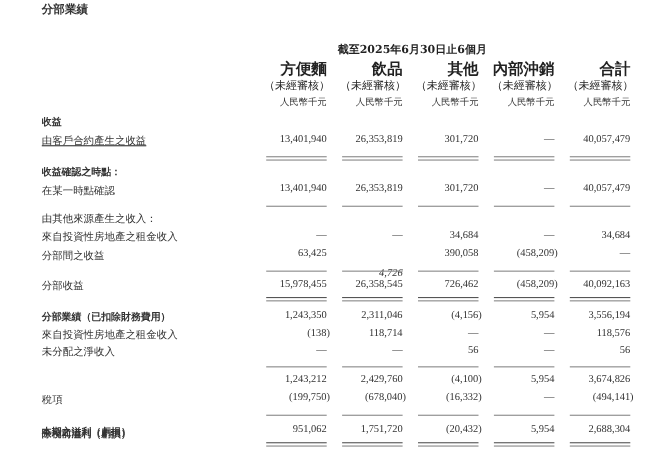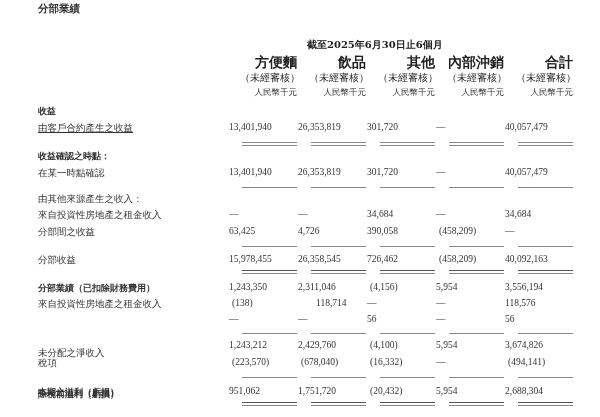--- a/index.html
+++ b/index.html
@@ -7,21 +7,21 @@
          font-family:"DejaVu Serif","Liberation Serif",serif; color:#222; }
   .abs { position:absolute; white-space:nowrap; }
   .title { left:38px; top:2px; font-size:10.5px; font-weight:bold; font-family:"DejaVu Sans","Liberation Sans",sans-serif; color:#333; }
   .period { left:0; width:600px; top:38px; font-size:10px; font-weight:bold; }
   .period span { position:absolute; left:307px; width:200px; }
   .colhdr { top:54px; font-size:14px; font-weight:bold; text-align:right; width:68px; }
   .colaud { top:71px; font-size:10px; text-align:right; width:68px; }
   .colcur { top:87px; font-size:8.5px; text-align:right; width:68px; color:#333; }
   .label { left:38px; font-size:9.5px; color:#333; }
   .label.bold { font-weight:bold; font-family:"DejaVu Sans","Liberation Sans",sans-serif; font-size:9px; }
-  .num { font-size:9.5px; width:68px; color:#333; font-family:"Liberation Serif",serif; }
+  .num { font-size:9.5px; text-align:right; width:68px; color:#333; font-family:"Liberation Serif",serif; }
   .rule { position:absolute; height:0; border-top:1px solid #888; width:55px; }
   .rule.dbl { border-top:1.5px solid #555; height:1.5px; border-bottom:1px solid #888; }
 </style>
 </head>
 <body>
 
 <div class="abs title">分部業績</div>
 <div class="abs period">
     <span>截至2025年6月30日止6個月</span>
   </div>
@@ -61,56 +61,56 @@
     <div class="abs num" style="top: 167px; left: 505px;">40,057,479</div>
     <div class="abs label" style="top: 193px;">由其他來源產生之收入：</div>
     <div class="abs label" style="top: 209px;">來自投資性房地產之租金收入</div>
     <div class="abs num" style="top: 209px; left: 229px;">—</div>
     <div class="abs num" style="top: 209px; left: 298px;">—</div>
     <div class="abs num" style="top: 209px; left: 367px;">34,684</div>
     <div class="abs num" style="top: 209px; left: 436px;">—</div>
     <div class="abs num" style="top: 209px; left: 505px;">34,684</div>
     <div class="abs label" style="top: 226px;">分部間之收益</div>
     <div class="abs num" style="top: 226px; left: 229px;">63,425</div>
-    <div class="abs num" style="top: 226px; left: 298px;">4,726</div>
+    <div class="abs num" style="top: 244px; left: 298px; font-style: italic;">4,726</div>
     <div class="abs num" style="top: 226px; left: 367px;">390,058</div>
     <div class="abs num" style="top: 226px; left: 439px;">(458,209)</div>
     <div class="abs num" style="top: 226px; left: 505px;">—</div>
     <div class="abs label" style="top: 254px;">分部收益</div>
     <div class="abs num" style="top: 254px; left: 229px;">15,978,455</div>
     <div class="abs num" style="top: 254px; left: 298px;">26,358,545</div>
     <div class="abs num" style="top: 254px; left: 367px;">726,462</div>
     <div class="abs num" style="top: 254px; left: 439px;">(458,209)</div>
     <div class="abs num" style="top: 254px; left: 505px;">40,092,163</div>
     <div class="abs label bold" style="top: 282px;">分部業績（已扣除財務費用）</div>
     <div class="abs num" style="top: 282px; left: 229px;">1,243,350</div>
     <div class="abs num" style="top: 282px; left: 298px;">2,311,046</div>
     <div class="abs num" style="top: 282px; left: 370px;">(4,156)</div>
     <div class="abs num" style="top: 282px; left: 436px;">5,954</div>
     <div class="abs num" style="top: 282px; left: 505px;">3,556,194</div>
     <div class="abs label" style="top: 298px;">來自投資性房地產之租金收入</div>
     <div class="abs num" style="top: 298px; left: 232px;">(138)</div>
-    <div class="abs num" style="top: 298px; left: 298px; padding-left: 18px;">118,714</div>
+    <div class="abs num" style="top: 298px; left: 298px;">118,714</div>
     <div class="abs num" style="top: 298px; left: 367px;">—</div>
     <div class="abs num" style="top: 298px; left: 436px;">—</div>
     <div class="abs num" style="top: 298px; left: 505px;">118,576</div>
-    <div class="abs label" style="top: 314px; margin-top: 33px;">未分配之淨收入</div>
+    <div class="abs label" style="top: 314px;">未分配之淨收入</div>
     <div class="abs num" style="top: 314px; left: 229px;">—</div>
     <div class="abs num" style="top: 314px; left: 298px;">—</div>
     <div class="abs num" style="top: 314px; left: 367px;">56</div>
     <div class="abs num" style="top: 314px; left: 436px;">—</div>
     <div class="abs num" style="top: 314px; left: 505px;">56</div>
     <div class="abs label bold" style="top: 340px; margin-top: 48px;">除稅前溢利（虧損）</div>
     <div class="abs num" style="top: 340px; left: 229px;">1,243,212</div>
     <div class="abs num" style="top: 340px; left: 298px;">2,429,760</div>
     <div class="abs num" style="top: 340px; left: 370px;">(4,100)</div>
     <div class="abs num" style="top: 340px; left: 436px;">5,954</div>
     <div class="abs num" style="top: 340px; left: 505px;">3,674,826</div>
     <div class="abs label" style="top: 357px;">稅項</div>
-    <div class="abs num" style="top: 357px; left: 232px;">(223,570)</div>
+    <div class="abs num" style="top: 357px; left: 232px;">(199,750)</div>
     <div class="abs num" style="top: 357px; left: 301px;">(678,040)</div>
     <div class="abs num" style="top: 357px; left: 370px;">(16,332)</div>
     <div class="abs num" style="top: 357px; left: 436px;">—</div>
     <div class="abs num" style="top: 357px; left: 508px;">(494,141)</div>
     <div class="abs label bold" style="top: 386px;">本期之溢利（虧損）</div>
     <div class="abs num" style="top: 386px; left: 229px;">951,062</div>
     <div class="abs num" style="top: 386px; left: 298px;">1,751,720</div>
     <div class="abs num" style="top: 386px; left: 370px;">(20,432)</div>
     <div class="abs num" style="top: 386px; left: 436px;">5,954</div>
     <div class="abs num" style="top: 386px; left: 505px;">2,688,304</div>

